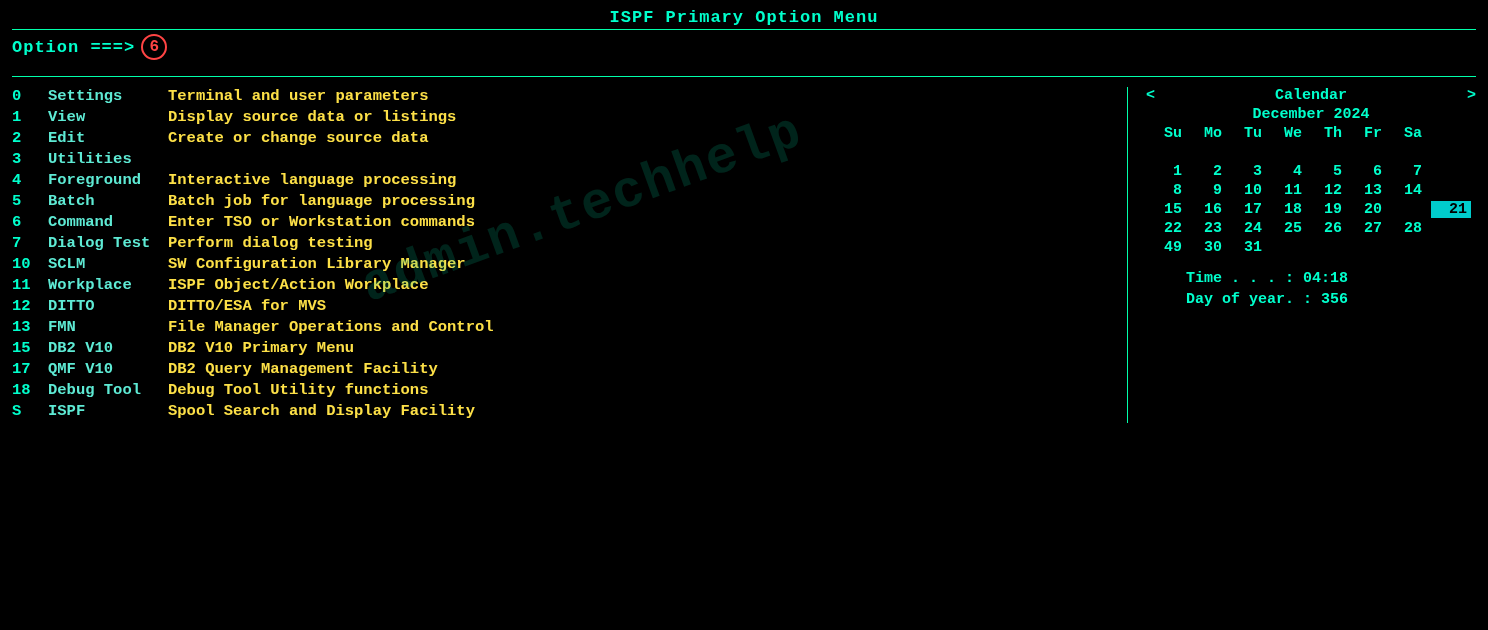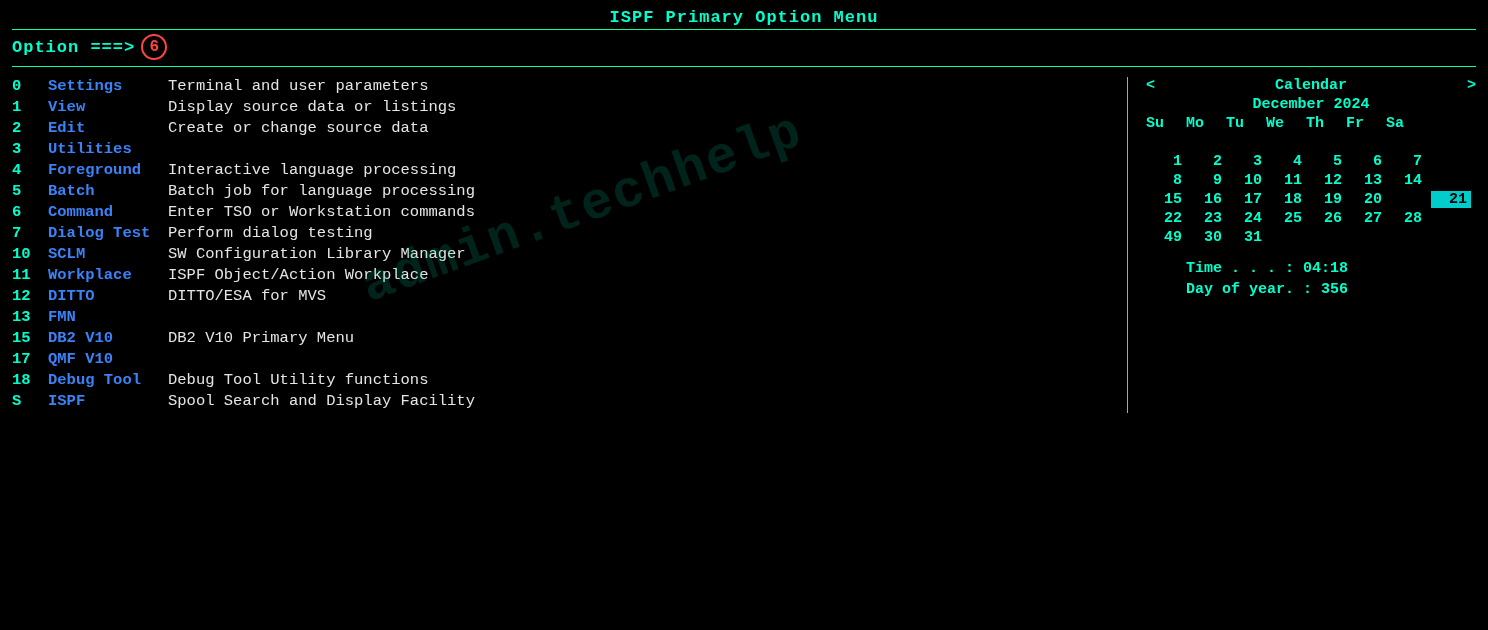--- a/index.html
+++ b/index.html
@@ -27,21 +27,21 @@
       letter-spacing: 1px;
       padding-bottom: 2px;
       border-bottom: 1px solid #00ffaa;
       margin-bottom: 4px;
     }
     .option-line {
       display: flex;
       align-items: center;
       margin-bottom: 10px;
       border-bottom: 1px solid #00ffaa;
-      padding-bottom: 6px;
+      padding-bottom: 16px;
     }
     .option-label {
       color: #00ffcc;
       font-size: 17px;
       font-weight: bold;
       letter-spacing: 1px;
     }
     .option-value {
       display: inline-block;
       color: #ff4444;
@@ -68,28 +68,28 @@
       margin-bottom: 3px;
       font-size: 15.5px;
     }
     .menu-num {
       color: #00ffcc;
       width: 36px;
       min-width: 36px;
       font-weight: bold;
     }
     .menu-name {
-      color: #3b82f6;
+      color: #5eead4;
       width: 120px;
       min-width: 120px;
       font-weight: bold;
     }
     .menu-desc {
-      color: #e5e5e5;
-      font-weight: normal;
+      color: #fde047;
+      font-weight: bold;
     }
     .calendar-section {
       width: 340px;
       min-width: 340px;
       padding-left: 10px;
       font-size: 15px;
     }
     .cal-header {
       display: flex;
       justify-content: space-between;
@@ -107,21 +107,21 @@
     }
     .cal-days-header {
       display: flex;
       color: #00ffcc;
       font-weight: bold;
       margin-bottom: 2px;
       font-size: 15px;
     }
     .cal-day-label {
       width: 40px;
-      text-align: left;
+      text-align: right;
       padding-right: 4px;
     }
     .cal-week {
       display: flex;
       margin-bottom: 2px;
     }
     .cal-day {
       width: 40px;
       text-align: right;
       padding-right: 4px;
@@ -237,29 +237,31 @@
           <span class="menu-desc">ISPF Object/Action Workplace</span>
         </div>
         <div class="menu-row">
           <span class="menu-num">12</span>
           <span class="menu-name">DITTO</span>
           <span class="menu-desc">DITTO/ESA for MVS</span>
         </div>
         <div class="menu-row">
           <span class="menu-num">13</span>
           <span class="menu-name">FMN</span>
+          <span class="menu-desc">File Manager Operations and Control</span>
         </div>
         <div class="menu-row">
           <span class="menu-num">15</span>
           <span class="menu-name">DB2 V10</span>
           <span class="menu-desc">DB2 V10 Primary Menu</span>
         </div>
         <div class="menu-row">
           <span class="menu-num">17</span>
           <span class="menu-name">QMF V10</span>
+          <span class="menu-desc">DB2 Query Management Facility</span>
         </div>
         <div class="menu-row">
           <span class="menu-num">18</span>
           <span class="menu-name">Debug Tool</span>
           <span class="menu-desc">Debug Tool Utility functions</span>
         </div>
         <div class="menu-row">
           <span class="menu-num">S</span>
           <span class="menu-name">ISPF</span>
           <span class="menu-desc">Spool Search and Display Facility</span>

